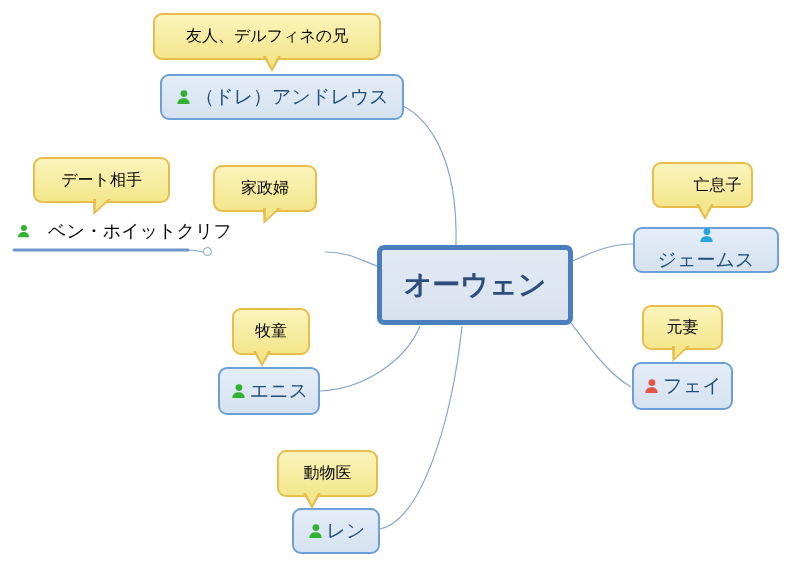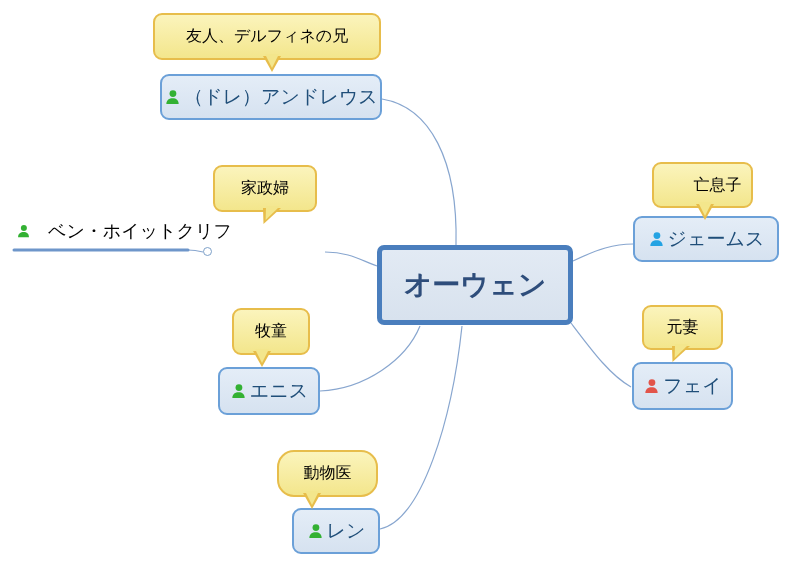--- a/index.html
+++ b/index.html
@@ -77,30 +77,37 @@
     <span>オーウェン</span>
   </div>
 
   <div class="callout" style="left:153px; top:13px; width:228px; height:47px;">
     <span>友人、デルフィネの兄</span>
     <span class="tail" style="left:108px;">
         <i class="t-outer"></i>
         <i class="t-inner"></i>
       </span>
   </div>
-  <div class="node" style="left:160px; top:74px; width:222px; height:46px;">
+  <div class="node" style="left:160px; top:74px; width:244px; height:46px;">
     <svg class="picon" viewBox="0 0 16 16" width="17" height="17">
       <g fill="#33b133">
           <circle cx="8.4" cy="4.3" r="3.2"></circle>
           <path d="M2.2 14 C2.2 10.2 5 8.6 8.2 8.6 C11.4 8.6 13.8 10.4 13.8 14 Z"></path>
         </g>
     </svg>
     <span>（ドレ）アンドレウス</span>
   </div>
 
+  <div class="callout" style="left:33px; top:157px; width:137px; height:46px;">
+    <span>デート相手</span>
+    <span class="tail skew-r" style="left:58px;">
+        <i class="t-outer"></i>
+        <i class="t-inner"></i>
+      </span>
+  </div>
   <div class="line-node" style="left:16px; top:219px;">
     <svg class="picon" viewBox="0 0 16 16" width="15" height="15">
       <g fill="#33b133">
           <circle cx="8.4" cy="4.3" r="3.2"></circle>
           <path d="M2.2 14 C2.2 10.2 5 8.6 8.2 8.6 C11.4 8.6 13.8 10.4 13.8 14 Z"></path>
         </g>
     </svg>
     <span>ベン・ホイットクリフ</span>
   </div>
 
@@ -122,21 +129,21 @@
   <div class="node" style="left:218px; top:367px; width:102px; height:48px;">
     <svg class="picon" viewBox="0 0 16 16" width="17" height="17">
       <g fill="#33b133">
           <circle cx="8.4" cy="4.3" r="3.2"></circle>
           <path d="M2.2 14 C2.2 10.2 5 8.6 8.2 8.6 C11.4 8.6 13.8 10.4 13.8 14 Z"></path>
         </g>
     </svg>
     <span>エニス</span>
   </div>
 
-  <div class="callout" style="left:277px; top:450px; width:101px; height:47px;border-radius:17px;">
+  <div class="callout" style="left:277px; top:450px; width:101px; height:47px;">
     <span>動物医</span>
     <span class="tail" style="left:24px;">
         <i class="t-outer"></i>
         <i class="t-inner"></i>
       </span>
   </div>
   <div class="node" style="left:292px; top:508px; width:88px; height:46px;">
     <svg class="picon" viewBox="0 0 16 16" width="17" height="17">
       <g fill="#33b133">
           <circle cx="8.4" cy="4.3" r="3.2"></circle>
@@ -146,21 +153,21 @@
     <span>レン</span>
   </div>
 
   <div class="callout" style="left:652px; top:162px; width:101px; height:46px;padding-left:30px;">
     <span>亡息子</span>
     <span class="tail" style="left:42px;">
         <i class="t-outer"></i>
         <i class="t-inner"></i>
       </span>
   </div>
-  <div class="node" style="left:633px; top:216px; width:146px; height:46px;">
+  <div class="node" style="left:633px; top:227px; width:146px; height:46px;flex-direction:column;">
     <svg class="picon" viewBox="0 0 16 16" width="17" height="17">
       <g fill="#24a3e3">
           <circle cx="8.4" cy="4.3" r="3.2"></circle>
           <path d="M2.2 14 C2.2 10.2 5 8.6 8.2 8.6 C11.4 8.6 13.8 10.4 13.8 14 Z"></path>
         </g>
     </svg>
     <span>ジェームス</span>
   </div>
 
   <div class="callout" style="left:642px; top:305px; width:81px; height:45px;">

